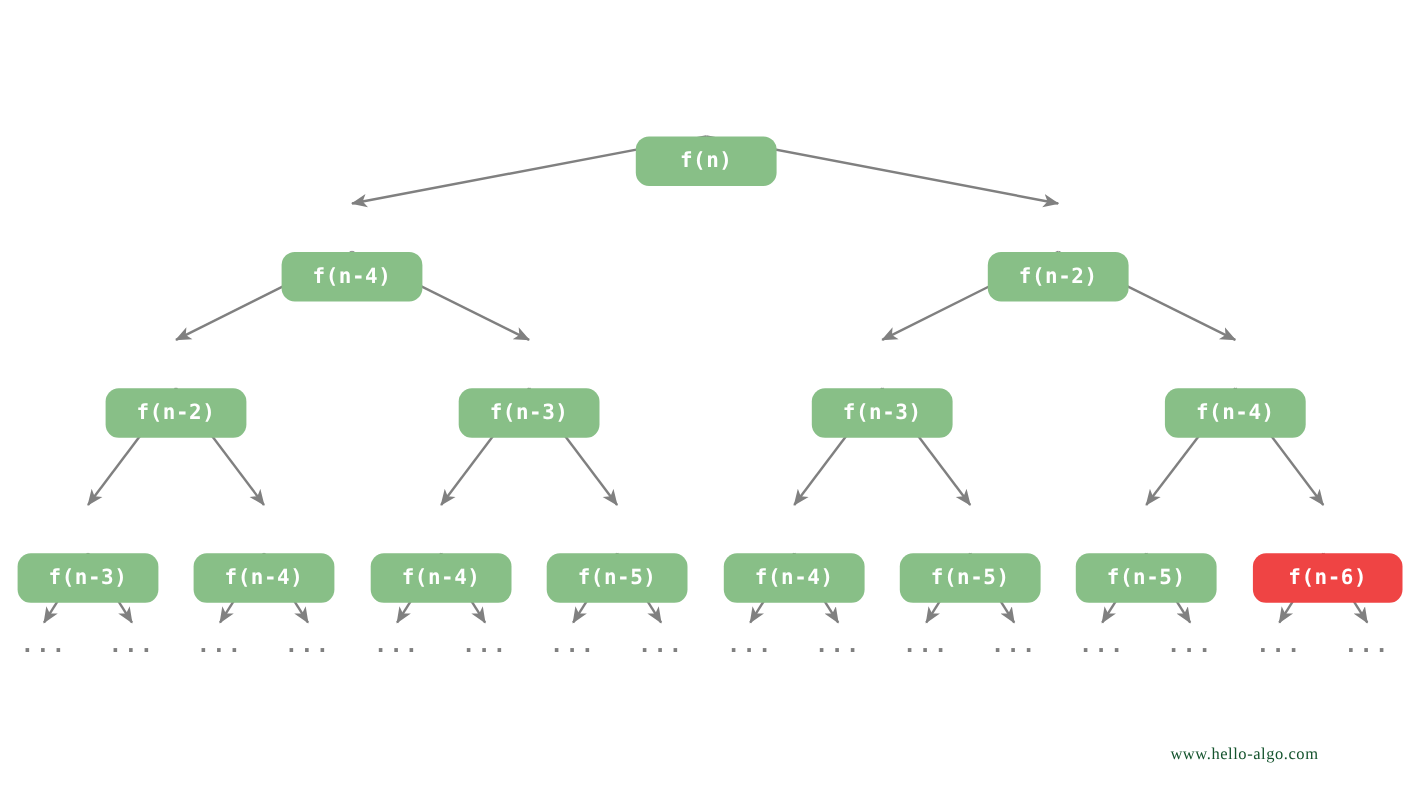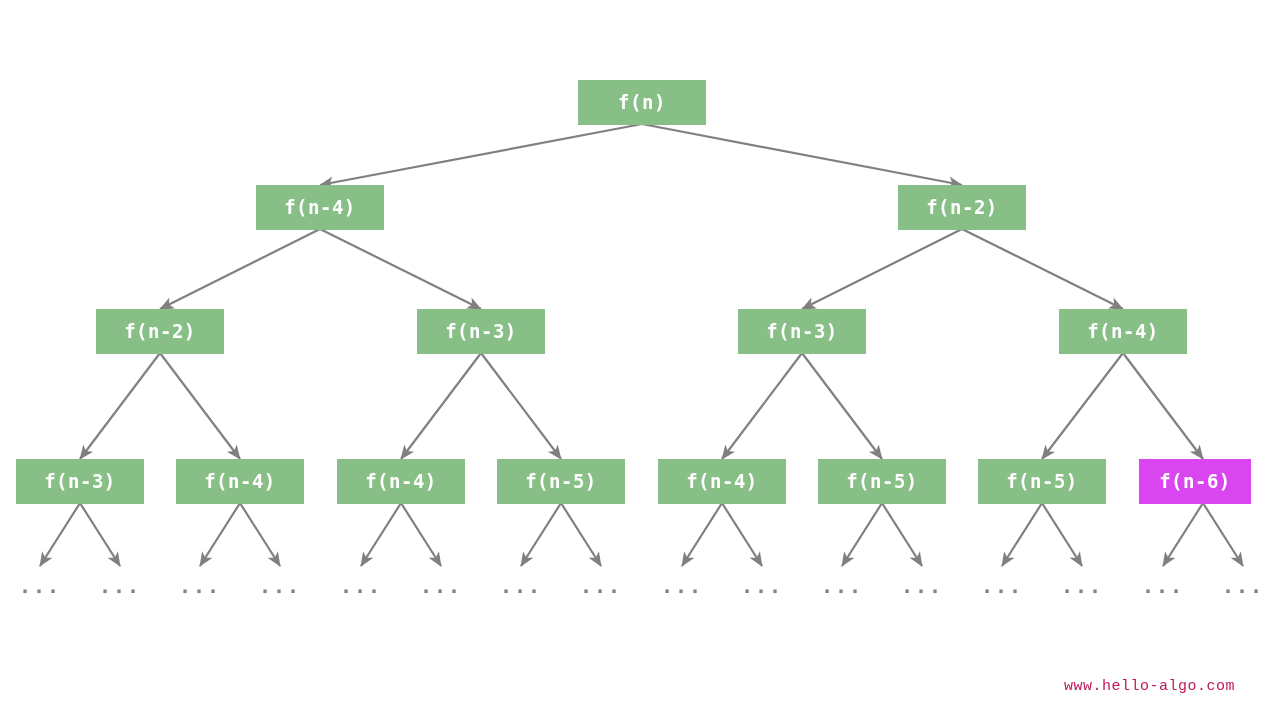--- a/index.html
+++ b/index.html
@@ -20,48 +20,49 @@
     left: 0;
     top: 0;
     width: 1280px;
     height: 720px;
     pointer-events: none;
   }
   .node {
     position: absolute;
     box-sizing: border-box;
     background: #88bf87;
-    border-radius: 0;
+    border-radius: 12px;
     color: #ffffff;
     font-family: "DejaVu Sans Mono", "Liberation Mono", monospace;
     font-size: 19px;
     font-weight: bold;
     letter-spacing: 0.5px;
     display: flex;
     align-items: center;
     justify-content: center;
     white-space: nowrap;
     z-index: 2;
+    margin-top: 44px;
   }
   .ellipsis {
     position: absolute;
     color: #808080;
     font-family: "DejaVu Sans Mono", "Liberation Mono", monospace;
     font-size: 20px;
     font-weight: bold;
     letter-spacing: 2px;
     line-height: 1;
     transform: translate(-50%, -50%);
     white-space: nowrap;
     z-index: 2;
   }
   #watermark {
     position: absolute;
-    color: #be185d;
-    font-family: Liberation Mono, monospace;
+    color: #14532d;
+    font-family: Liberation Serif, serif;
     font-size: 15px;
     letter-spacing: 0.5px;
     white-space: nowrap;
     z-index: 2;
   }
 </style>
 </head>
 <body>
 
 <div id="canvas">
@@ -114,21 +115,21 @@
       <div class="node" style="width: 128px; height: 45px; left: 417px; top: 308.5px; background: rgb(136, 191, 135); color: rgb(255, 255, 255);">f(n-3)</div>
       <div class="node" style="width: 128px; height: 45px; left: 738px; top: 308.5px; background: rgb(136, 191, 135); color: rgb(255, 255, 255);">f(n-3)</div>
       <div class="node" style="width: 128px; height: 45px; left: 1059px; top: 308.5px; background: rgb(136, 191, 135); color: rgb(255, 255, 255);">f(n-4)</div>
       <div class="node" style="width: 128px; height: 45px; left: 16px; top: 458.5px; background: rgb(136, 191, 135); color: rgb(255, 255, 255);">f(n-3)</div>
       <div class="node" style="width: 128px; height: 45px; left: 176px; top: 458.5px; background: rgb(136, 191, 135); color: rgb(255, 255, 255);">f(n-4)</div>
       <div class="node" style="width: 128px; height: 45px; left: 337px; top: 458.5px; background: rgb(136, 191, 135); color: rgb(255, 255, 255);">f(n-4)</div>
       <div class="node" style="width: 128px; height: 45px; left: 497px; top: 458.5px; background: rgb(136, 191, 135); color: rgb(255, 255, 255);">f(n-5)</div>
       <div class="node" style="width: 128px; height: 45px; left: 658px; top: 458.5px; background: rgb(136, 191, 135); color: rgb(255, 255, 255);">f(n-4)</div>
       <div class="node" style="width: 128px; height: 45px; left: 818px; top: 458.5px; background: rgb(136, 191, 135); color: rgb(255, 255, 255);">f(n-5)</div>
       <div class="node" style="width: 128px; height: 45px; left: 978px; top: 458.5px; background: rgb(136, 191, 135); color: rgb(255, 255, 255);">f(n-5)</div>
-      <div class="node" style="width: 112px; height: 45px; left: 1139px; top: 458.5px; background: #d946ef; color: rgb(255, 255, 255);">f(n-6)</div>
+      <div class="node" style="width: 136px; height: 45px; left: 1139px; top: 458.5px; background: #ef4444; color: rgb(255, 255, 255);">f(n-6)</div>
     </div>
   <div id="ellipsis-layer">
       <div class="ellipsis" style="left: 40px; top: 586px; color: rgb(128, 128, 128);">...</div>
       <div class="ellipsis" style="left: 120px; top: 586px; color: rgb(128, 128, 128);">...</div>
       <div class="ellipsis" style="left: 200px; top: 586px; color: rgb(128, 128, 128);">...</div>
       <div class="ellipsis" style="left: 280px; top: 586px; color: rgb(128, 128, 128);">...</div>
       <div class="ellipsis" style="left: 361px; top: 586px; color: rgb(128, 128, 128);">...</div>
       <div class="ellipsis" style="left: 441px; top: 586px; color: rgb(128, 128, 128);">...</div>
       <div class="ellipsis" style="left: 521px; top: 586px; color: rgb(128, 128, 128);">...</div>
       <div class="ellipsis" style="left: 601px; top: 586px; color: rgb(128, 128, 128);">...</div>

